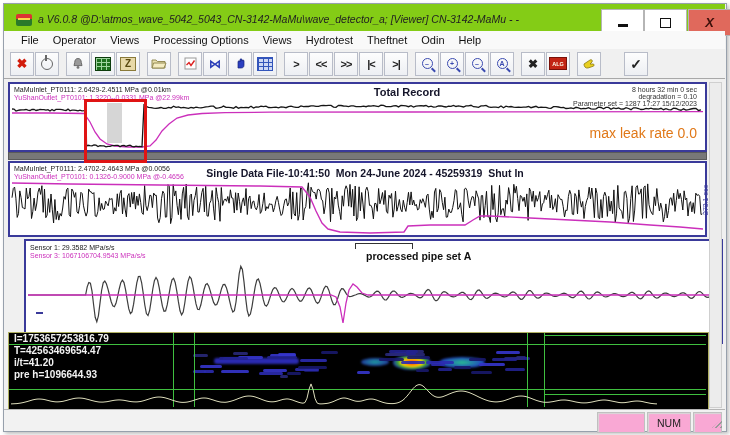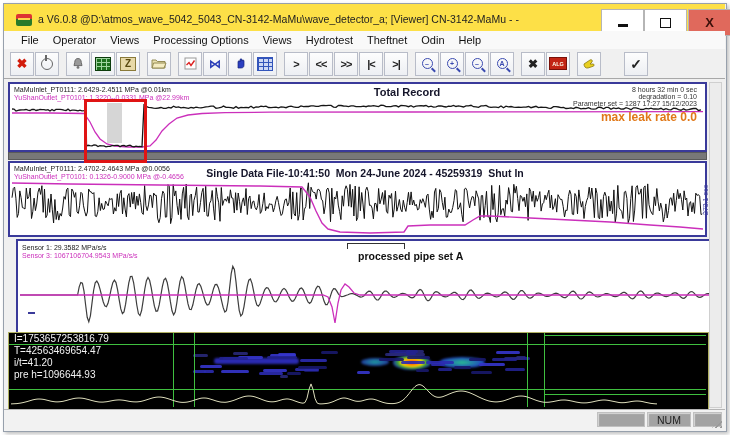--- a/index.html
+++ b/index.html
@@ -2,21 +2,21 @@
 <html><head>
 <meta charset="utf-8">
 <style>
   html,body{margin:0;padding:0;background:#ffffff;}
   .stage{position:relative;width:730px;height:435px;background:#fff;overflow:hidden;
          font-family:"Liberation Sans",sans-serif;-webkit-font-smoothing:antialiased;}
   .abs{position:absolute;}
   .frame{left:3px;top:3px;width:722px;height:427px;background:#f0f0f0;
          border:1px solid #97a0ac;box-shadow:2px 2px 4px rgba(0,0,0,.25);}
   
-  .titlebar{left:4px;top:4px;width:721px;height:27px;background:#fde047;border-bottom:1px solid #e0e0e0;}
+  .titlebar{left:4px;top:4px;width:721px;height:27px;background:#84cc16;border-bottom:1px solid #e0e0e0;font-style:italic;}
   .appicon{left:12px;top:10px;width:16px;height:12px;background:linear-gradient(#d33 0 45%,#2a7a2a 45% 100%);border-radius:2px;}
   .appicon:after{content:"";position:absolute;left:2px;top:4px;width:12px;height:2px;background:#ffd34d;}
   .title-text{left:34px;top:9px;font-size:10.5px;color:#222;white-space:nowrap;}
   .winbtn{top:5px;width:41px;height:25px;border:1px solid #b5b5b5;background:#fff;
           display:flex;align-items:center;justify-content:center;font-weight:bold;font-size:12px;color:#111;}
   .btn-min{left:597px;} .btn-max{left:640px;} 
   .btn-close{left:684px;background:#e0695c;color:#3c100a;font-size:13px;}
   .maxbox{width:9px;height:8px;border:1.6px solid #111;}
   .minbar{width:10px;height:2.4px;background:#111;margin-top:6px;}
   
@@ -43,43 +43,43 @@
        display:flex;align-items:center;justify-content:center;font-size:7px;font-weight:bold;color:#3a4ab0;}
   .mag:after{content:"";position:absolute;right:-4px;bottom:-3px;width:5px;height:1.8px;background:#3a4ab0;transform:rotate(45deg);}
   .algbox{width:16px;height:11px;background:#c22414;color:#ffe;font-size:5.5px;font-weight:bold;display:flex;align-items:center;justify-content:center;border:1px solid #7a1008;}
   .navg{font-size:11px;letter-spacing:-1px;}
   .checkg{color:#222;font-size:14px;}
   
   .panel{background:#fff;border:2px solid #3a3a9a;box-sizing:border-box;}
   .p1{left:8px;top:82px;width:699px;height:70px;}
   .splitter{left:8px;top:152px;width:699px;height:8px;background:#787878;border:1px solid #5a5a5a;box-sizing:border-box;}
   .p2{left:8px;top:161px;width:699px;height:76px;}
-  .p3{left:16px;top:239px;width:699px;height:105px;padding-left:22px;}
+  .p3{left:24px;top:239px;width:699px;height:105px;padding-left:22px;}
   .p4{left:8px;top:332px;width:699px;height:76px;background:#000;border:1px solid #b0b060;}
   .chart-label{font-size:7px;line-height:8px;white-space:nowrap;color:#1a1a1a;}
   .lbl-mag{color:#cb2fbb;}
   .ctitle{font-weight:bold;color:#15152a;text-align:center;white-space:nowrap;}
   .info{font-size:7px;color:#333;text-align:right;white-space:nowrap;line-height:7px;}
-  .orange{color:#e07818;font-size:12px;font-weight:bold;}
+  .orange{color:#e07818;font-size:14px;font-weight:normal;margin-top:16px;}
   svg.chart{position:absolute;left:0;top:0;}
   .vtext{position:absolute;font-size:7px;color:#3a3a9a;transform:rotate(-90deg);transform-origin:left top;white-space:nowrap;}
   .redrect{left:84px;top:99px;width:57px;height:58px;border:3px solid #e01414;background:transparent;z-index:5;}
   .graybar{left:107px;top:103px;width:15px;height:40px;background:#d6d6d6;z-index:4;}
   .bracket{border-top:1.6px solid #333;border-left:1.6px solid #333;border-right:1.6px solid #333;height:5px;}
   .annot{font-weight:bold;font-size:10.5px;color:#111;white-space:nowrap;}
   
-  .p4text{font-size:10px;font-weight:normal;color:#f2f2f2;line-height:12px;white-space:nowrap;font-family:"Liberation Sans",sans-serif;}
+  .p4text{font-size:10px;font-weight:bold;color:#f2f2f2;line-height:12px;white-space:nowrap;font-family:"Liberation Sans",sans-serif;}
   .gline{position:absolute;background:#3fbf3f;}
   .sp-dash{position:absolute;height:3px;border-radius:2px;opacity:.9;}
   .blob{position:absolute;border-radius:50%;filter:blur(1px);}
   
   .vscroll{left:709px;top:82px;width:13px;height:326px;background:#ececec;border:1px solid #cfcfcf;box-sizing:border-box;}
   .statusbar{left:4px;top:409px;width:721px;height:21px;background:#f2f2f2;border-top:1px solid #b5b5b5;}
   .status-text{left:12px;top:413px;font-size:11px;color:#111;white-space:nowrap;}
-  .scell{top:412px;height:15px;border:1px solid #c0c0c0;box-shadow:inset 1px 1px 1px #d8d8d8;background:#a3a3a3;box-sizing:border-box;}
+  .scell{top:412px;height:21px;border:1px solid #c0c0c0;box-shadow:inset 1px 1px 1px #d8d8d8;background:#f9a8d4;box-sizing:border-box;}
   .cell1{left:597px;width:48px;} 
   .cellnum{left:647px;width:44px;font-size:10.5px;color:#222;display:flex;align-items:center;justify-content:center;}
   .cell3{left:693px;width:29px;}
   .grip{left:712px;top:419px;width:10px;height:9px;
         background:repeating-linear-gradient(135deg,transparent 0 2px,#9a9a9a 2px 3.2px);
         clip-path:polygon(100% 0,100% 100%,0 100%);}
 </style>
 </head>
 <body>
 

